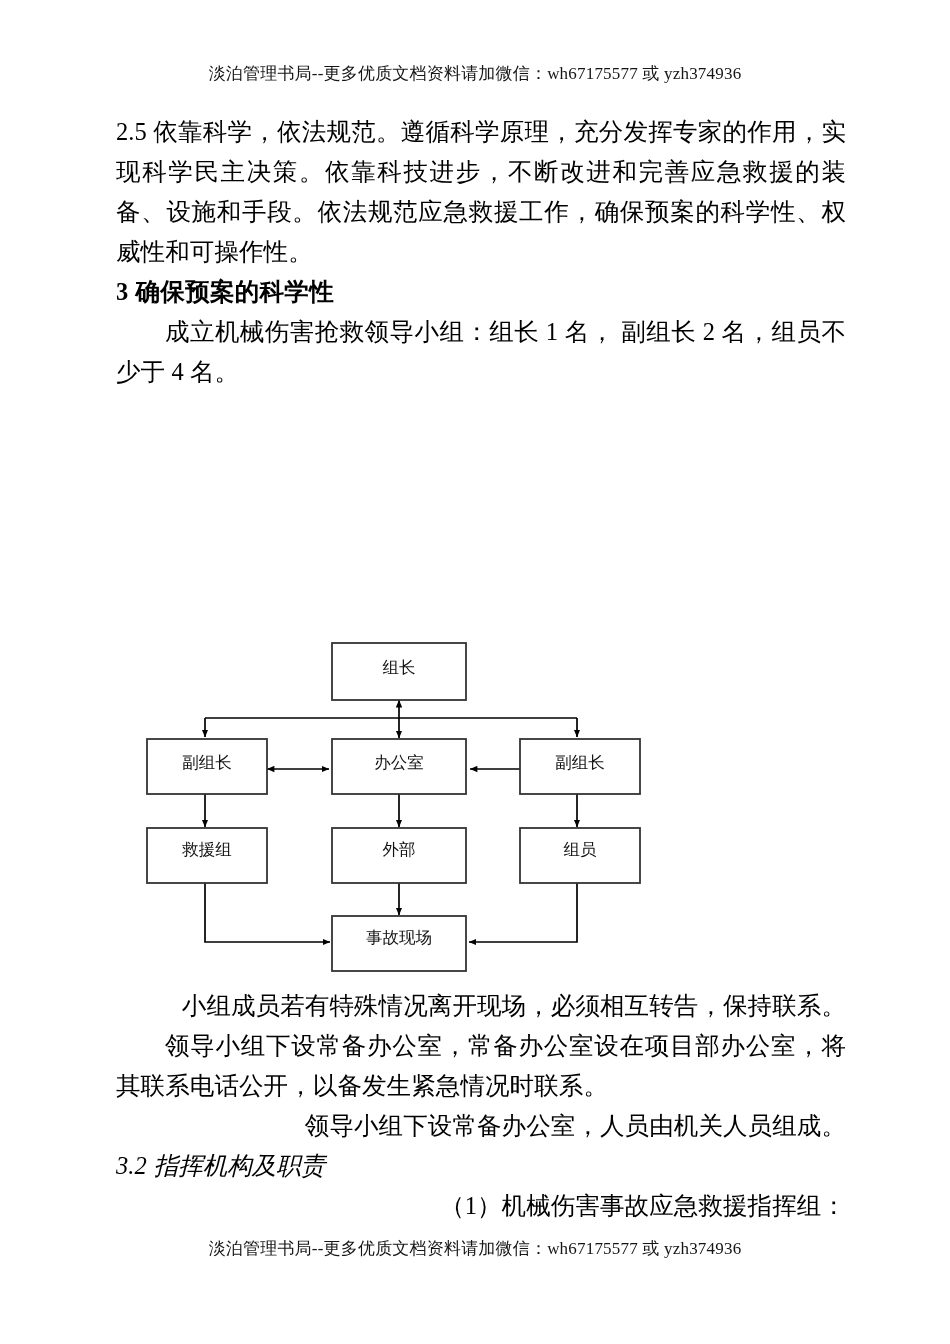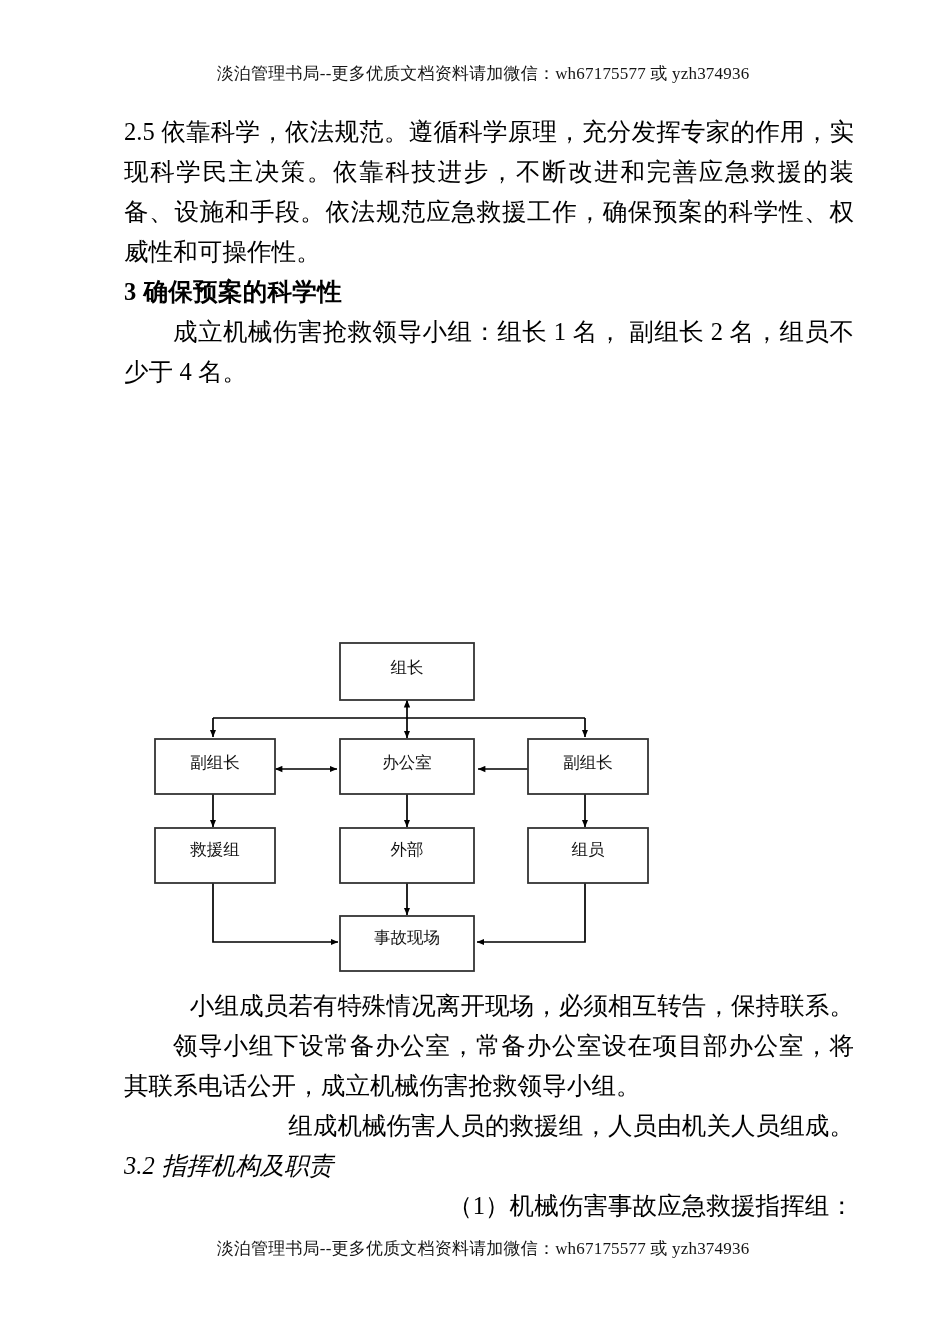--- a/index.html
+++ b/index.html
@@ -14,21 +14,20 @@
     font-family: "Liberation Serif", "DejaVu Serif", serif;
     color: #000000;
     overflow: hidden;
   }
 
   .page {
     position: relative;
     width: 870px;
     height: 1344px;
     box-sizing: border-box;
-    margin-left: 8px;
   }
 
   
   .running-head,
   .running-foot {
     position: absolute;
     left: 0;
     width: 950px;
     text-align: center;
     font-size: 17px;
@@ -190,23 +189,23 @@
         </g>
 
       </g>
     </svg>
   </div>
 
   <div class="body-col" style="top: 986px;">
 
     <p class="para indent last-line-left">小组成员若有特殊情况离开现场，必须相互转告，保持联系。</p>
 
-    <p class="para indent">领导小组下设常备办公室，常备办公室设在项目部办公室，将其联系电话公开，成立机械伤害抢救领导小组。</p>
-
-    <p class="para indent last-line-left">组成机械伤害人员的救援组，人员由机关人员组成。</p>
+    <p class="para indent">领导小组下设常备办公室，常备办公室设在项目部办公室，将其联系电话公开，以备发生紧急情况时联系。</p>
+
+    <p class="para indent last-line-left">领导小组下设常备办公室，人员由机关人员组成。</p>
 
     <p class="subheading-plain">
       <span class="num">3.2</span><span>指挥机构及职责</span>
     </p>
 
     <p class="para indent last-line-left">（1）机械伤害事故应急救援指挥组：</p>
 
   </div>
 
   <div class="running-foot">淡泊管理书局--更多优质文档资料请加微信：wh67175577 或 yzh374936</div>

